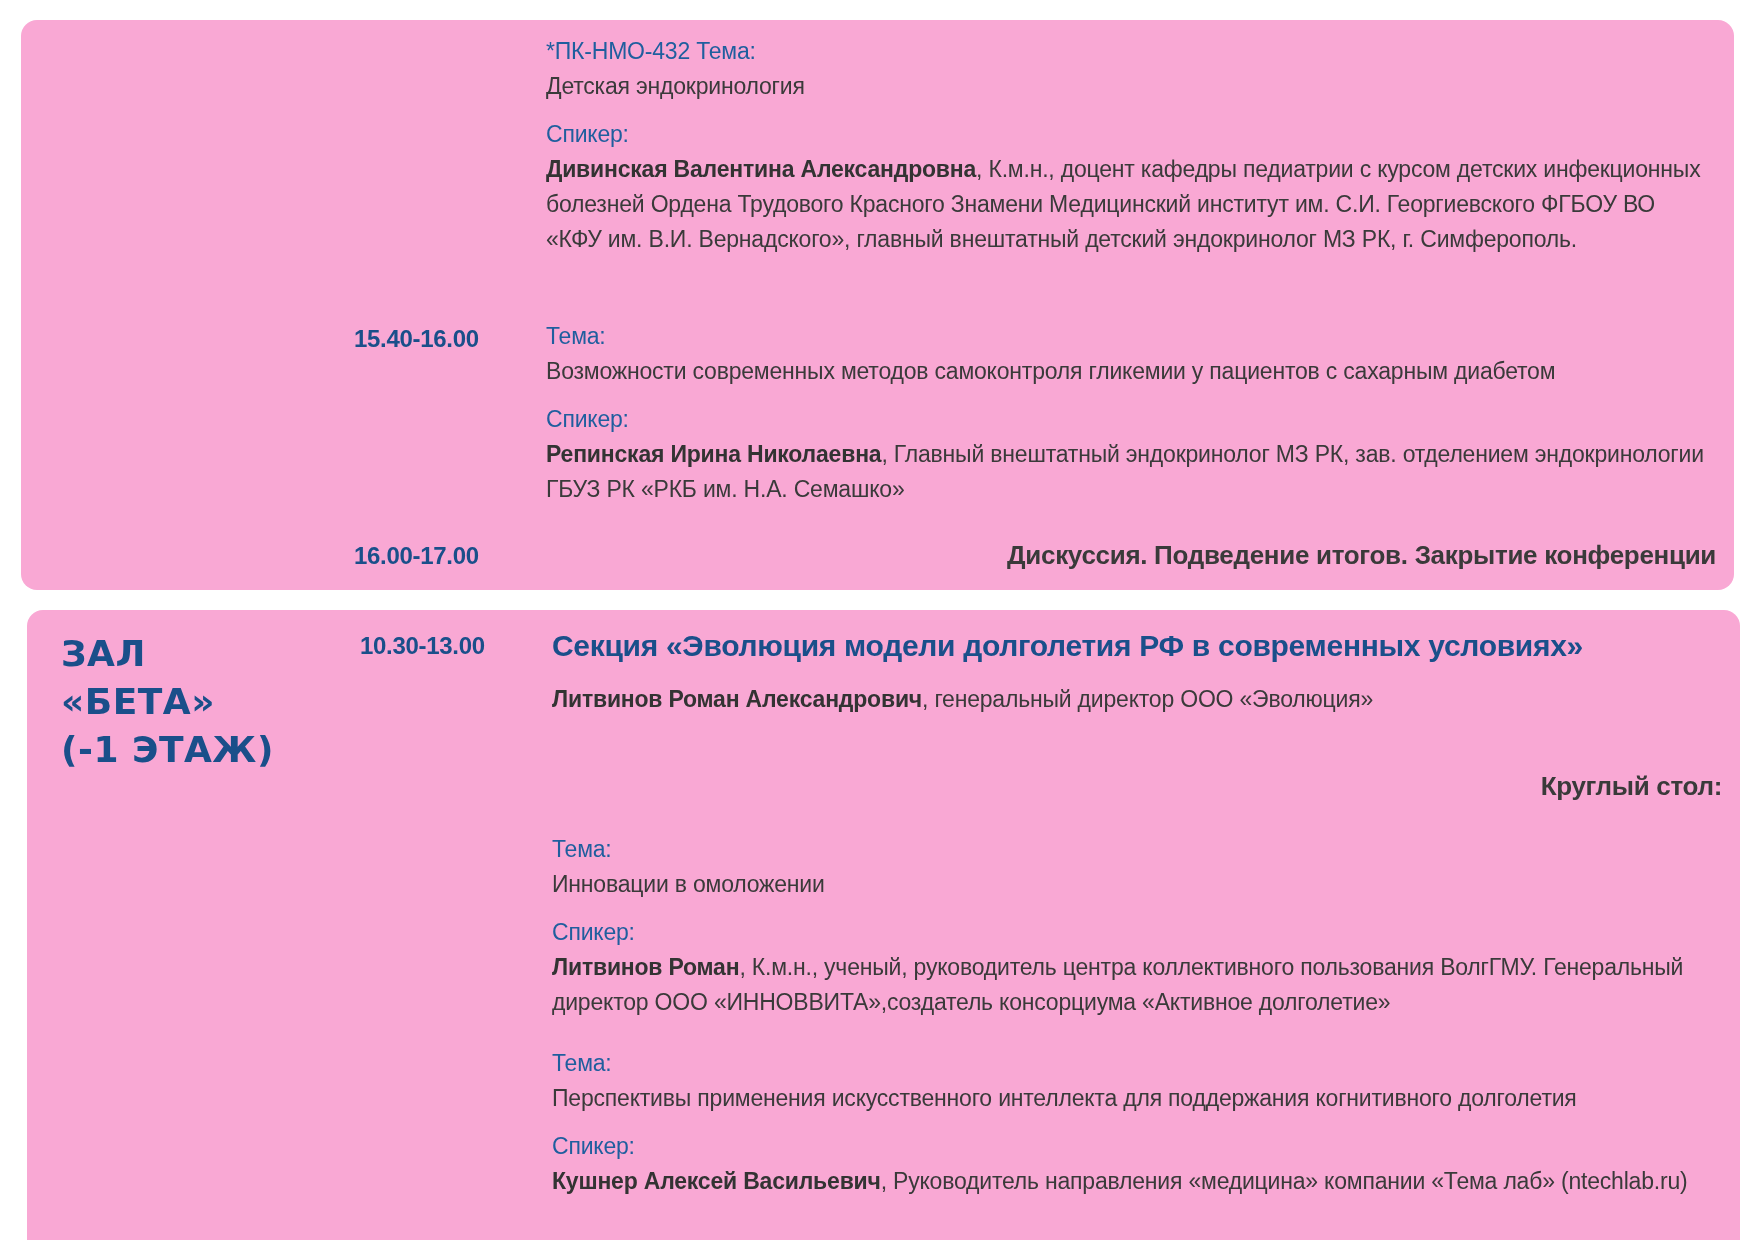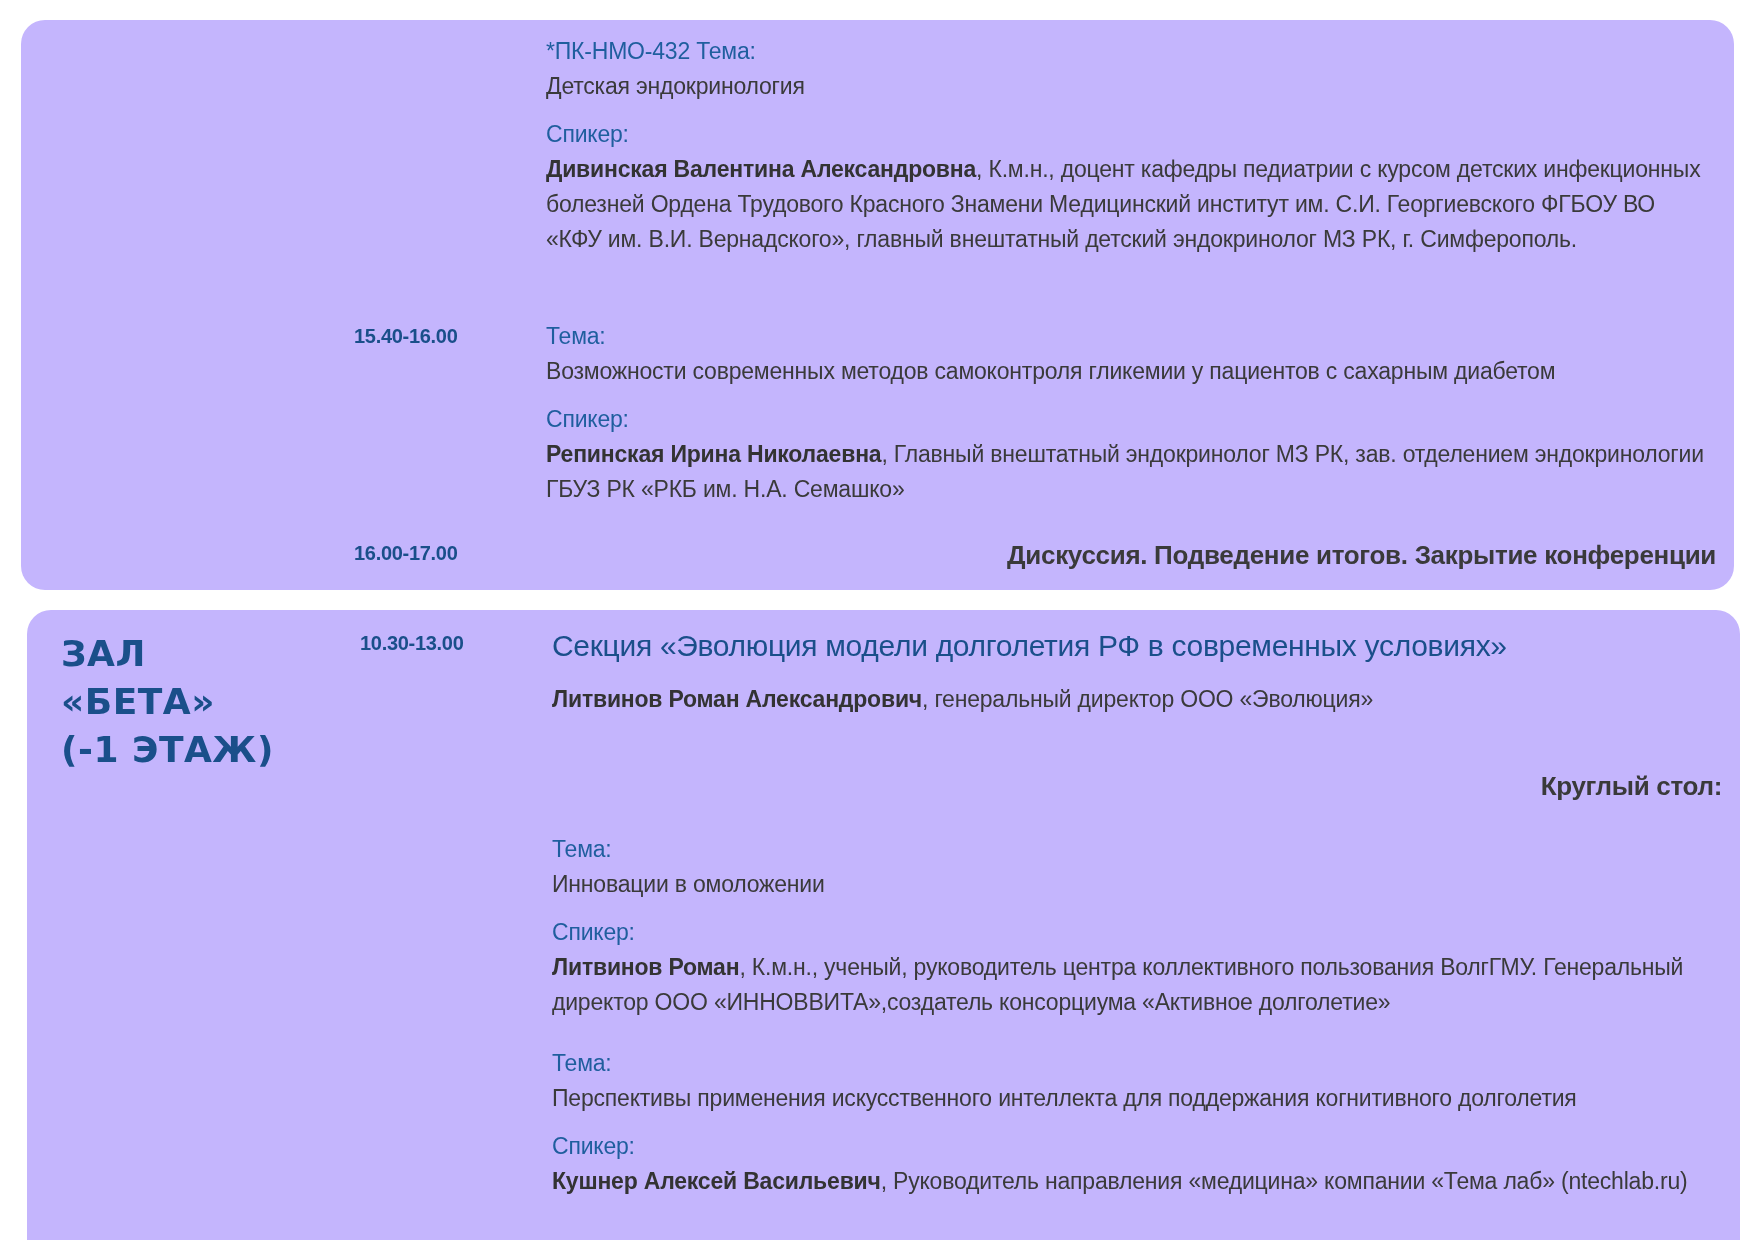--- a/index.html
+++ b/index.html
@@ -10,42 +10,42 @@
   }
   body {
     position: relative;
     font-family: "Liberation Sans", "DejaVu Sans", sans-serif;
     color: #3a3a3a;
   }
   .card {
     position: absolute;
     left: 21px;
     width: 1713px;
-    background: #c4b5fd;
-    border-radius: 24px;
+    background: #f9a8d4;
+    border-radius: 16px;
   }
   #card-1 { top: 20px; height: 570px; }
   #card-2 { top: 610px; height: 712px; margin-left: 6px; }
 
   .hall {
     position: absolute;
     left: 34px;
     top: 20px;
     font-family: "DejaVu Sans", sans-serif;
     font-weight: bold;
     font-size: 36px;
     line-height: 48px;
     color: #1a4f8a;
     letter-spacing: 0.5px;
     white-space: pre-line;
   }
   .time {
     position: absolute;
     left: 333px;
-    font-size: 20px;
+    font-size: 24px;
     font-weight: bold;
     color: #1a4f8a;
     letter-spacing: -0.3px;
   }
   .content {
     position: absolute;
     left: 525px;
     width: 1170px;
   }
   .label {
@@ -56,21 +56,21 @@
   }
   .text {
     font-size: 23px;
     line-height: 35px;
     color: #3a3a3a;
     letter-spacing: -0.2px;
   }
   .text b { font-weight: bold; color: #333333; }
   .section-title {
     font-size: 30px;
-    font-weight: normal;
+    font-weight: bold;
     color: #1a4f8a;
     line-height: 40px;
     letter-spacing: -0.3px;
   }
   .bold-line {
     font-size: 26px;
     font-weight: bold;
     color: #3a3a3a;
     line-height: 36px;
     letter-spacing: -0.3px;

